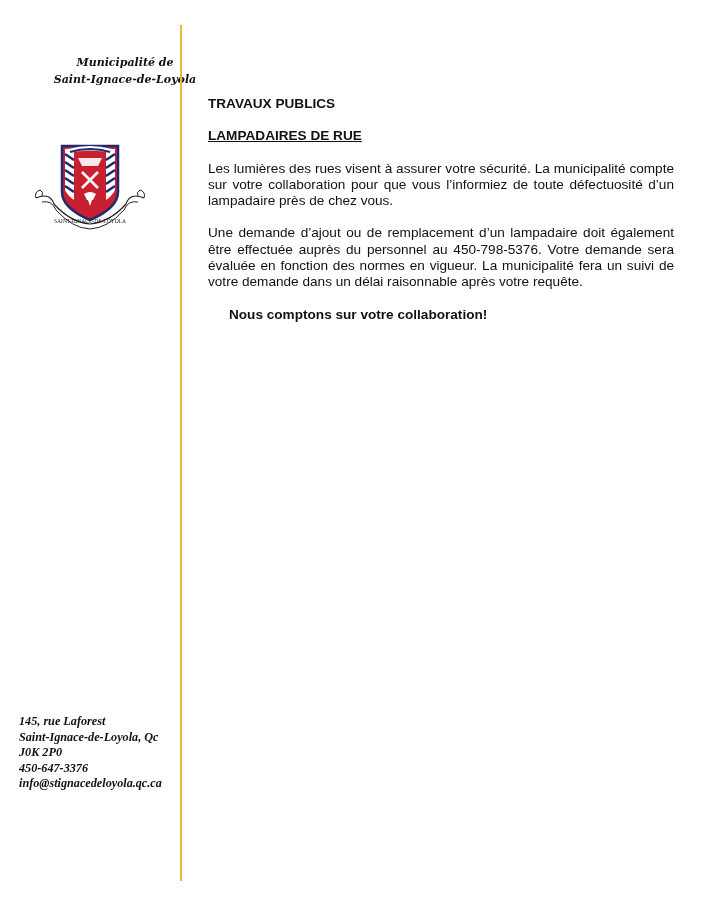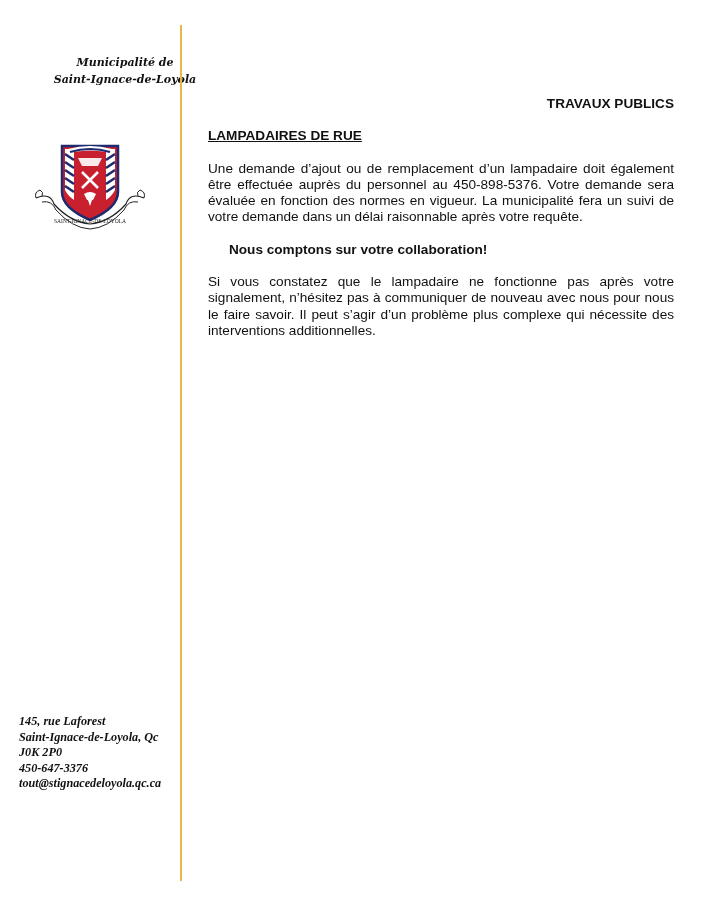--- a/index.html
+++ b/index.html
@@ -4,21 +4,21 @@
   <style>
     html, body { margin: 0; padding: 0; background: #ffffff; }
     body { width: 713px; height: 902px; position: relative; overflow: hidden; font-family: "Liberation Sans", sans-serif; color: #111; }
     .sidebar-title { position: absolute; left: 0; top: 54px; width: 178px; text-align: center; font-family: "DejaVu Serif", serif; font-style: italic; font-weight: bold; font-size: 11px; line-height: 17px; color: #111; padding-left: 36px; }
     .sidebar-title div { white-space: nowrap; }
     .crest { position: absolute; left: 30px; top: 140px; width: 120px; height: 90px; }
     .rule { position: absolute; left: 180px; top: 25px; width: 2px; height: 856px; background: #e6b84a; }
     .address { position: absolute; left: 19px; top: 714px; font-family: "Liberation Serif", serif; font-style: italic; font-weight: bold; font-size: 12.2px; line-height: 15.5px; color: #111; }
     .address div { white-space: nowrap; }
     .main { position: absolute; left: 208px; top: 96px; width: 466px; font-size: 13.6px; line-height: 16.3px; }
-    .heading { font-weight: bold; margin: 0 0 16px 0; font-size: 13.6px; text-align: right; }
+    .heading { font-weight: bold; margin: 0 0 16px 0; font-size: 13.6px; }
     .subheading { font-weight: bold; text-decoration: underline; margin: 0 0 16px 0; font-size: 13.6px; }
     .para { text-align: justify; margin: 0 0 16px 0; }
     .bold-line { font-weight: bold; margin: 0 0 16px 0; padding-left: 21px; }
   </style>
 </head>
 <body>
 
 <div class="sidebar-title">
   <div>Municipalité de</div>
   <div>Saint-Ignace-de-Loyola</div>
@@ -49,22 +49,22 @@
   </g>
 </svg>
 
 <div class="rule"></div>
 
 <div class="address">
   <div>145, rue Laforest</div>
   <div>Saint-Ignace-de-Loyola, Qc</div>
   <div>J0K 2P0</div>
   <div>450-647-3376</div>
-  <div>tout@stignacedeloyola.qc.ca</div>
+  <div>info@stignacedeloyola.qc.ca</div>
 </div>
 
 <div class="main">
   <div class="heading">TRAVAUX PUBLICS</div>
   <div class="subheading">LAMPADAIRES DE RUE</div>
-  <p class="para">Une demande d’ajout ou de remplacement d’un lampadaire doit également être effectuée auprès du personnel au 450-898-5376.  Votre demande sera évaluée en fonction des normes en vigueur.  La municipalité fera un suivi de votre demande dans un délai raisonnable après votre requête.</p>
+  <p class="para">Les lumières des rues visent à assurer votre sécurité.  La municipalité compte sur votre collaboration pour que vous l’informiez de toute défectuosité d’un lampadaire près de chez vous.</p>
+  <p class="para">Une demande d’ajout ou de remplacement d’un lampadaire doit également être effectuée auprès du personnel au 450-798-5376.  Votre demande sera évaluée en fonction des normes en vigueur.  La municipalité fera un suivi de votre demande dans un délai raisonnable après votre requête.</p>
   <p class="bold-line">Nous comptons sur votre collaboration!</p>
-  <p class="para">Si vous constatez que le lampadaire ne fonctionne pas après votre signalement, n’hésitez pas à communiquer de nouveau avec nous pour nous le faire savoir.  Il peut s’agir d’un problème plus complexe qui nécessite des interventions additionnelles.</p>
 </div>
 
 </body></html>

